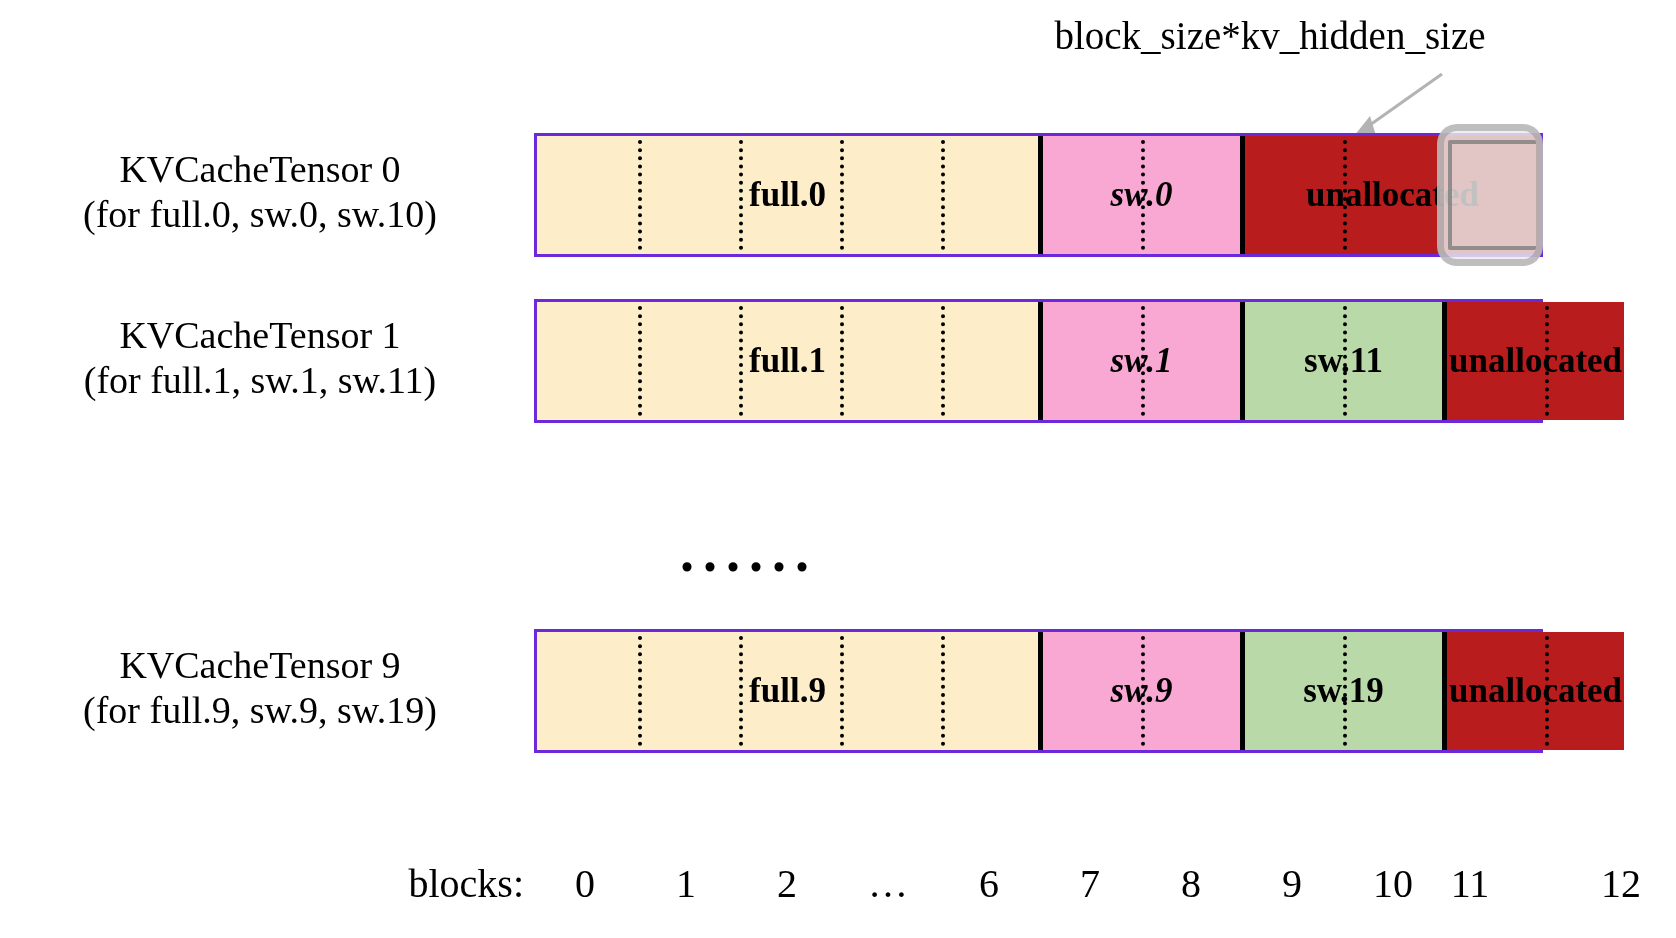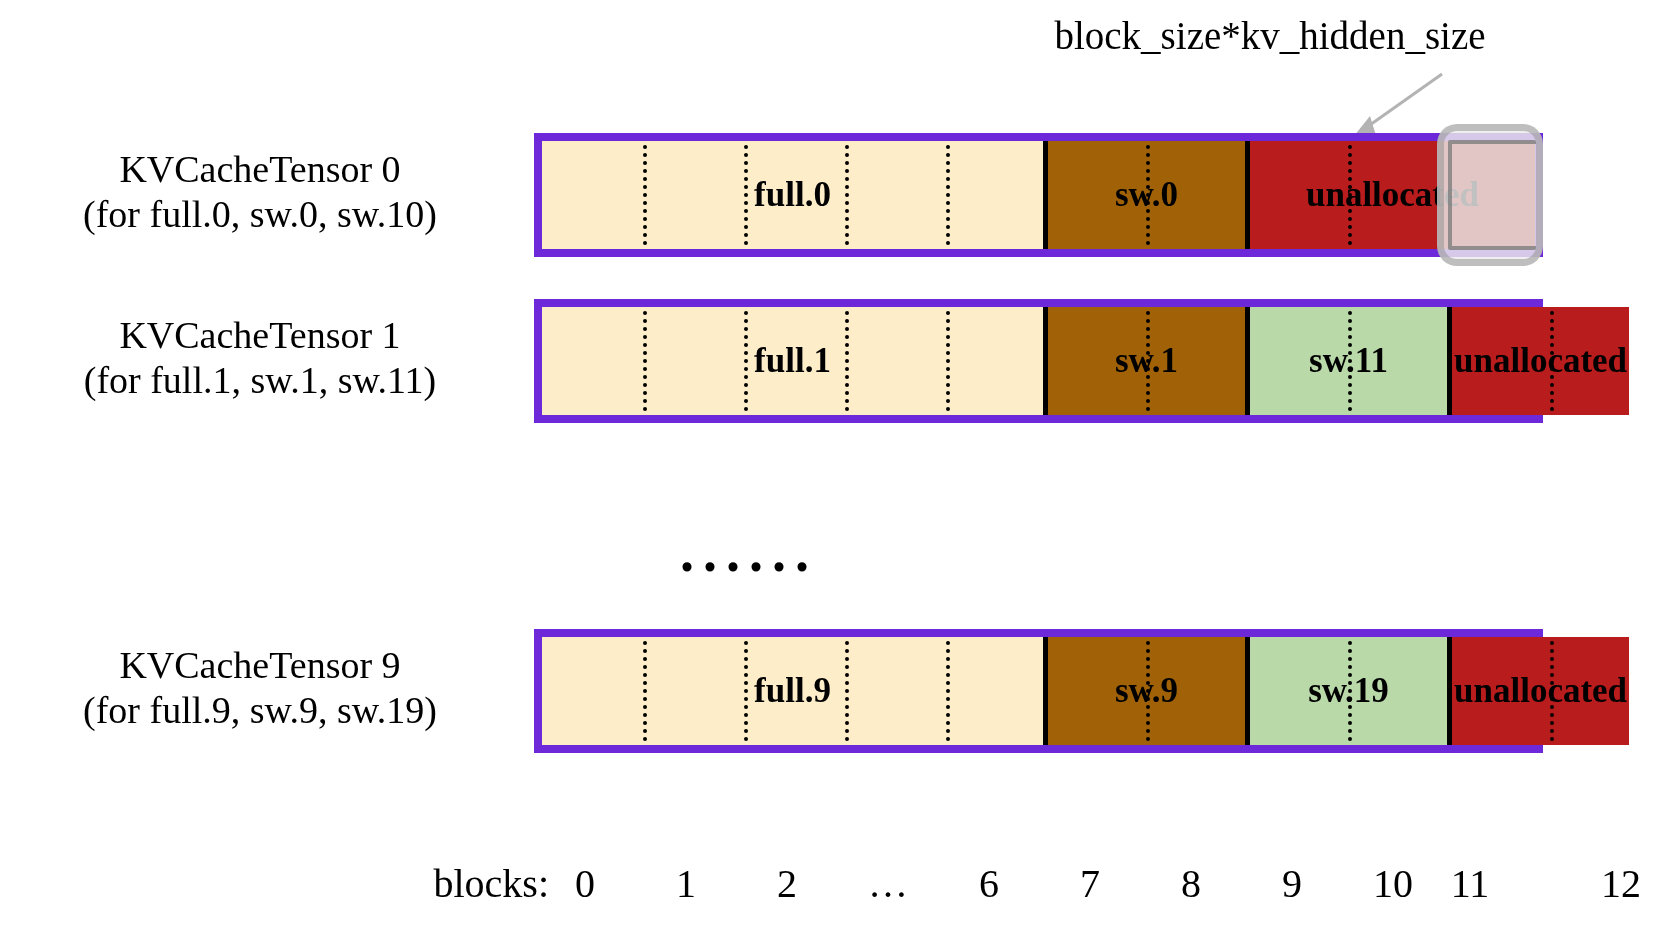--- a/index.html
+++ b/index.html
@@ -61,40 +61,40 @@
   }
   .row-label .l2 { white-space: nowrap; }
 
   .bar {
     position: absolute;
     left: 534px;
     top: 9px;
     width: 1009px;
     height: 124px;
     box-sizing: border-box;
-    border: 8px solid #6d28d9;
+    border: 3px solid #6d28d9;
     display: flex;
     background: #ffffff;
   }
   .seg {
     position: relative;
     box-sizing: border-box;
     display: flex;
     align-items: center;
     justify-content: center;
     font-size: 35px;
     font-weight: bold;
     line-height: 1.12;
     text-align: center;
     overflow: visible;
   }
   .seg + .seg { border-left: 5px solid #000000; }
 
   .seg.full  { flex: 0 0 501px; background: #fdedc8; }
-  .seg.sw    { flex: 0 0 202px; background: #a16207; }
+  .seg.sw    { flex: 0 0 202px; background: #f9a8d4; font-style: italic; }
   .seg.sw1   { flex: 0 0 202px; background: #b9d9a9; }
   .seg.unalloc { flex: 1 1 auto; background: #b91c1c; }
 
   .seg .seg-text {
     position: relative;
     z-index: 2;
     padding: 0 2px;
   }
 
   
@@ -154,21 +154,21 @@
   
   #blocks-axis {
     position: absolute;
     left: 0;
     top: 860px;
     width: 1676px;
     height: 60px;
   }
   #blocks-axis-caption {
     position: absolute;
-    right: 1127px;
+    right: 1152px;
     top: 0;
     font-size: 40px;
     white-space: nowrap;
   }
   .block-tick {
     position: absolute;
     top: 0;
     width: 101px;
     margin-left: -50.5px;
     text-align: center;

